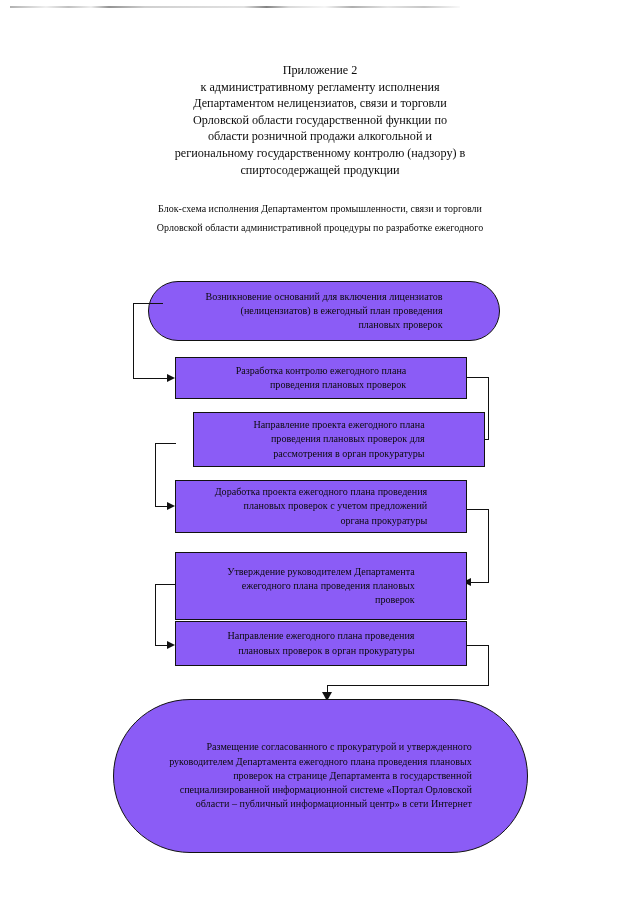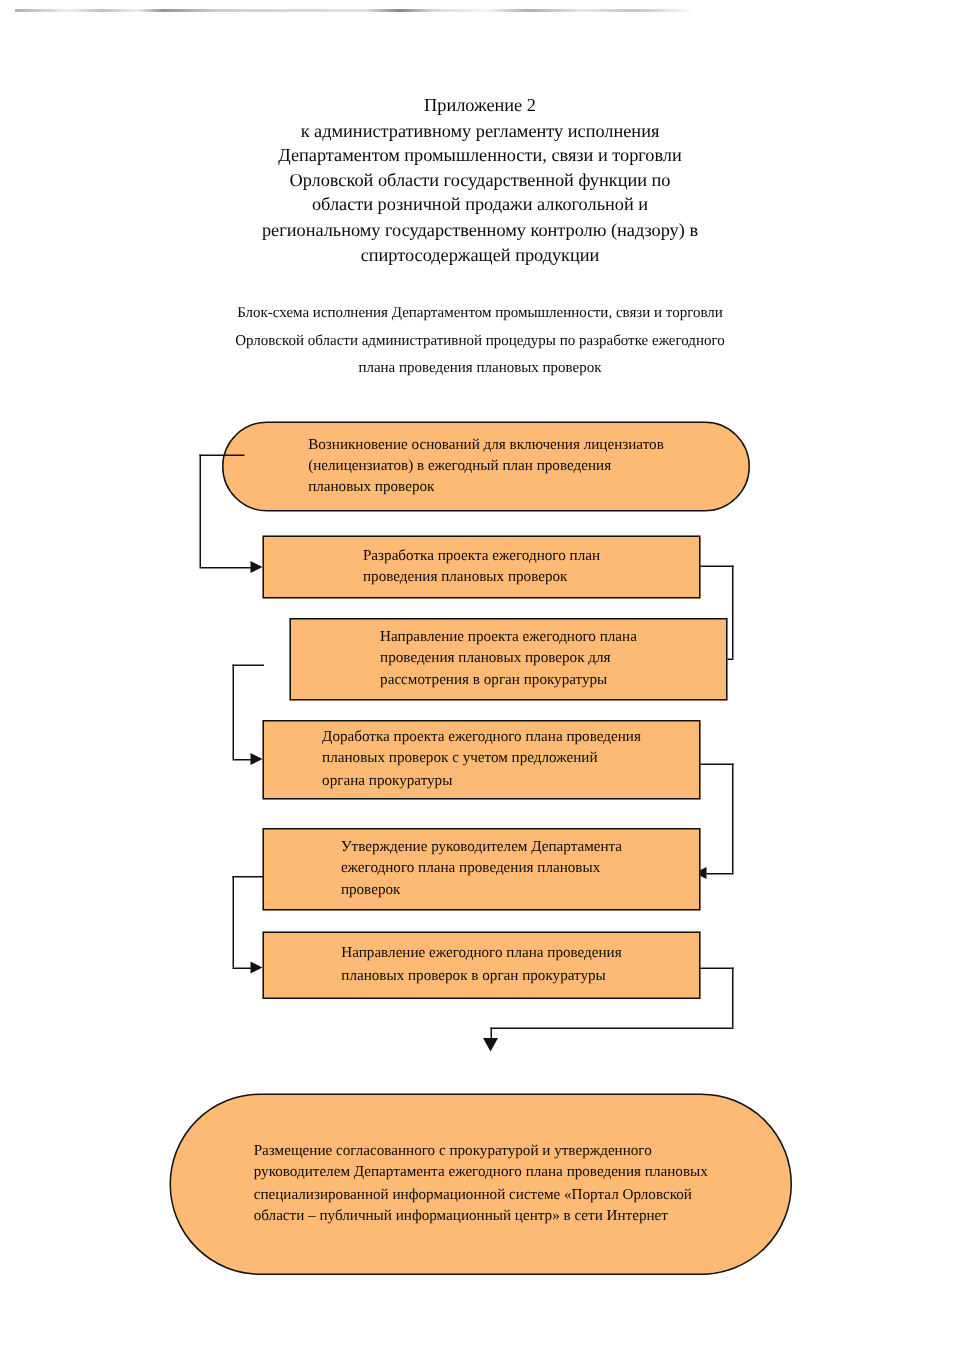--- a/index.html
+++ b/index.html
@@ -75,25 +75,25 @@
     position: absolute;
     left: 0;
     top: 0;
     width: 640px;
     height: 905px;
   }
   .node {
     position: absolute;
     box-sizing: border-box;
     border: 1px solid #111;
-    background: #fdba74;
+    background: #8b5cf6;
     display: flex;
     align-items: center;
     justify-content: center;
-    text-align: left;
+    text-align: right;
     font-size: 10.1px;
     line-height: 14.2px;
     padding: 0 10px;
   }
   .node.terminator {
     border-radius: 999px;
     padding: 0 26px;
   }
   .node .txt { display: block; }
   .node .txt .line { display: block; white-space: nowrap; }
@@ -130,51 +130,50 @@
 </head>
 <body>
 
 <div id="page">
 
   <div class="scan-artifact"></div>
 
   <div class="header-block">
     <span class="line">Приложение 2</span>
     <span class="line">к административному регламенту исполнения</span>
-    <span class="line">Департаментом промышленности, связи и торговли</span>
+    <span class="line">Департаментом нелицензиатов, связи и торговли</span>
     <span class="line">Орловской области государственной функции по</span>
     <span class="line">области розничной продажи алкогольной и</span>
     <span class="line">региональному государственному контролю (надзору) в</span>
     <span class="line">спиртосодержащей продукции</span>
   </div>
 
   <div class="subtitle-block">
     <span class="line">Блок-схема исполнения Департаментом промышленности, связи и торговли</span>
     <span class="line">Орловской области административной процедуры по разработке ежегодного</span>
-    <span class="line">плана проведения плановых проверок</span>
   </div>
 
   <div id="flow">
 
     <div class="node terminator" style="left:148px; top:281px; width:352px; height:60px;">
       <span class="txt">
         <span class="line">Возникновение оснований для включения лицензиатов</span>
         <span class="line">(нелицензиатов) в ежегодный план проведения</span>
         <span class="line">плановых проверок</span>
       </span>
     </div>
 
     <div class="conn h" style="left:133px; top:303px; width:30px;"></div>
     <div class="conn v" style="left:133px; top:303px; height:75px;"></div>
     <div class="conn h" style="left:133px; top:378px; width:35px;"></div>
     <div class="arrow right" style="left:167px; top:373.5px;"></div>
 
     <div class="node" style="left:175px; top:357px; width:292px; height:42px;">
       <span class="txt">
-        <span class="line">Разработка проекта ежегодного план</span>
+        <span class="line">Разработка контролю ежегодного плана</span>
         <span class="line">проведения плановых проверок</span>
       </span>
     </div>
 
     <div class="conn h" style="left:467px; top:377px; width:22px;"></div>
     <div class="conn v" style="left:488px; top:377px; height:62px;"></div>
     <div class="conn h" style="left:471px; top:439px; width:18px;"></div>
     <div class="arrow left" style="left:463px; top:434.5px;"></div>
 
     <div class="node" style="left:175px; top:412px; width:292px; height:55px;margin-left:18px;">
@@ -196,21 +195,21 @@
         <span class="line">плановых проверок с учетом предложений</span>
         <span class="line">органа прокуратуры</span>
       </span>
     </div>
 
     <div class="conn h" style="left:467px; top:509px; width:22px;"></div>
     <div class="conn v" style="left:488px; top:509px; height:73px;"></div>
     <div class="conn h" style="left:471px; top:582px; width:18px;"></div>
     <div class="arrow left" style="left:463px; top:577.5px;"></div>
 
-    <div class="node" style="left:175px; top:552px; width:292px; height:55px;">
+    <div class="node" style="left:175px; top:552px; width:292px; height:68px;">
       <span class="txt">
         <span class="line">Утверждение руководителем Департамента</span>
         <span class="line">ежегодного плана проведения плановых</span>
         <span class="line">проверок</span>
       </span>
     </div>
 
     <div class="conn h" style="left:155px; top:584px; width:21px;"></div>
     <div class="conn v" style="left:155px; top:584px; height:61px;"></div>
     <div class="conn h" style="left:155px; top:645px; width:13px;"></div>
@@ -222,23 +221,24 @@
         <span class="line">плановых проверок в орган прокуратуры</span>
       </span>
     </div>
 
     <div class="conn h" style="left:467px; top:645px; width:22px;"></div>
     <div class="conn v" style="left:488px; top:645px; height:40px;"></div>
     <div class="conn h" style="left:327px; top:685px; width:162px;"></div>
     <div class="conn v" style="left:327px; top:685px; height:9px;"></div>
     <div class="arrow down" style="left:322px; top:692px;"></div>
 
-    <div class="node terminator" style="left:113px; top:729px; width:415px; height:121px;">
+    <div class="node terminator" style="left:113px; top:699px; width:415px; height:154px;">
       <span class="txt">
         <span class="line">Размещение согласованного с прокуратурой и утвержденного</span>
         <span class="line">руководителем Департамента ежегодного плана проведения плановых</span>
+        <span class="line">проверок на странице Департамента в государственной</span>
         <span class="line">специализированной информационной системе «Портал Орловской</span>
         <span class="line">области – публичный информационный центр» в сети Интернет</span>
       </span>
     </div>
 
   </div>
 </div>
 
 </body></html>

